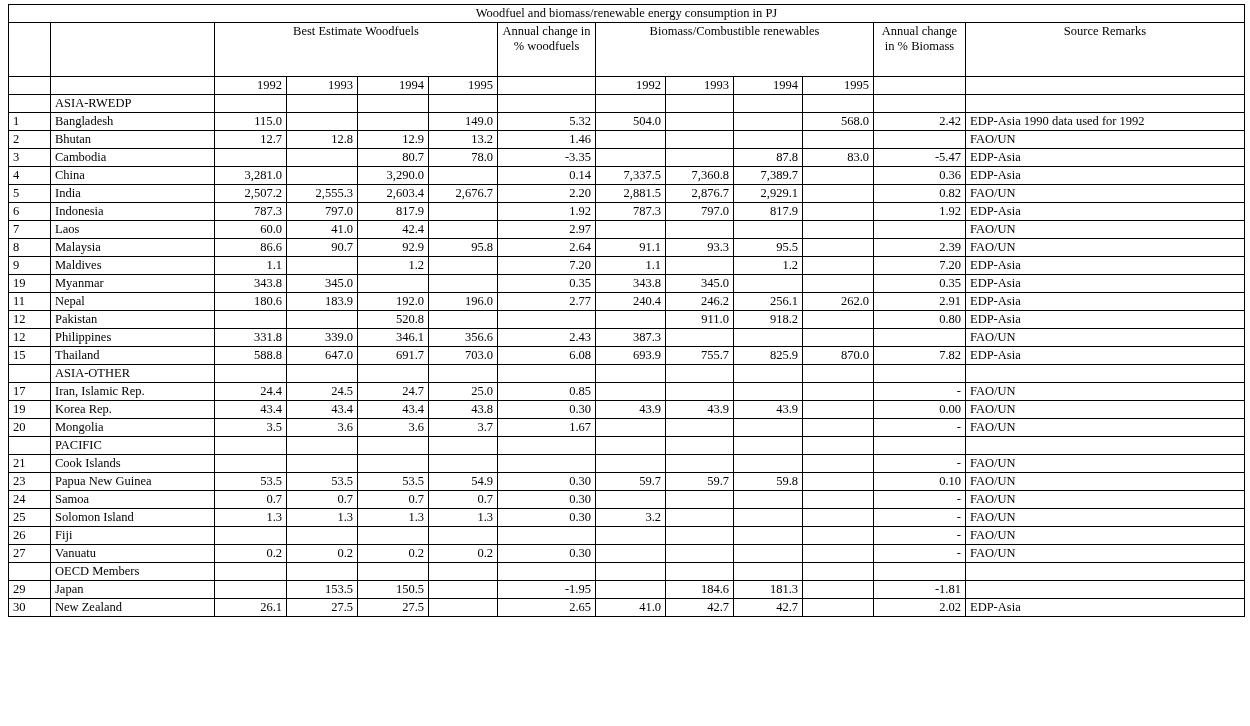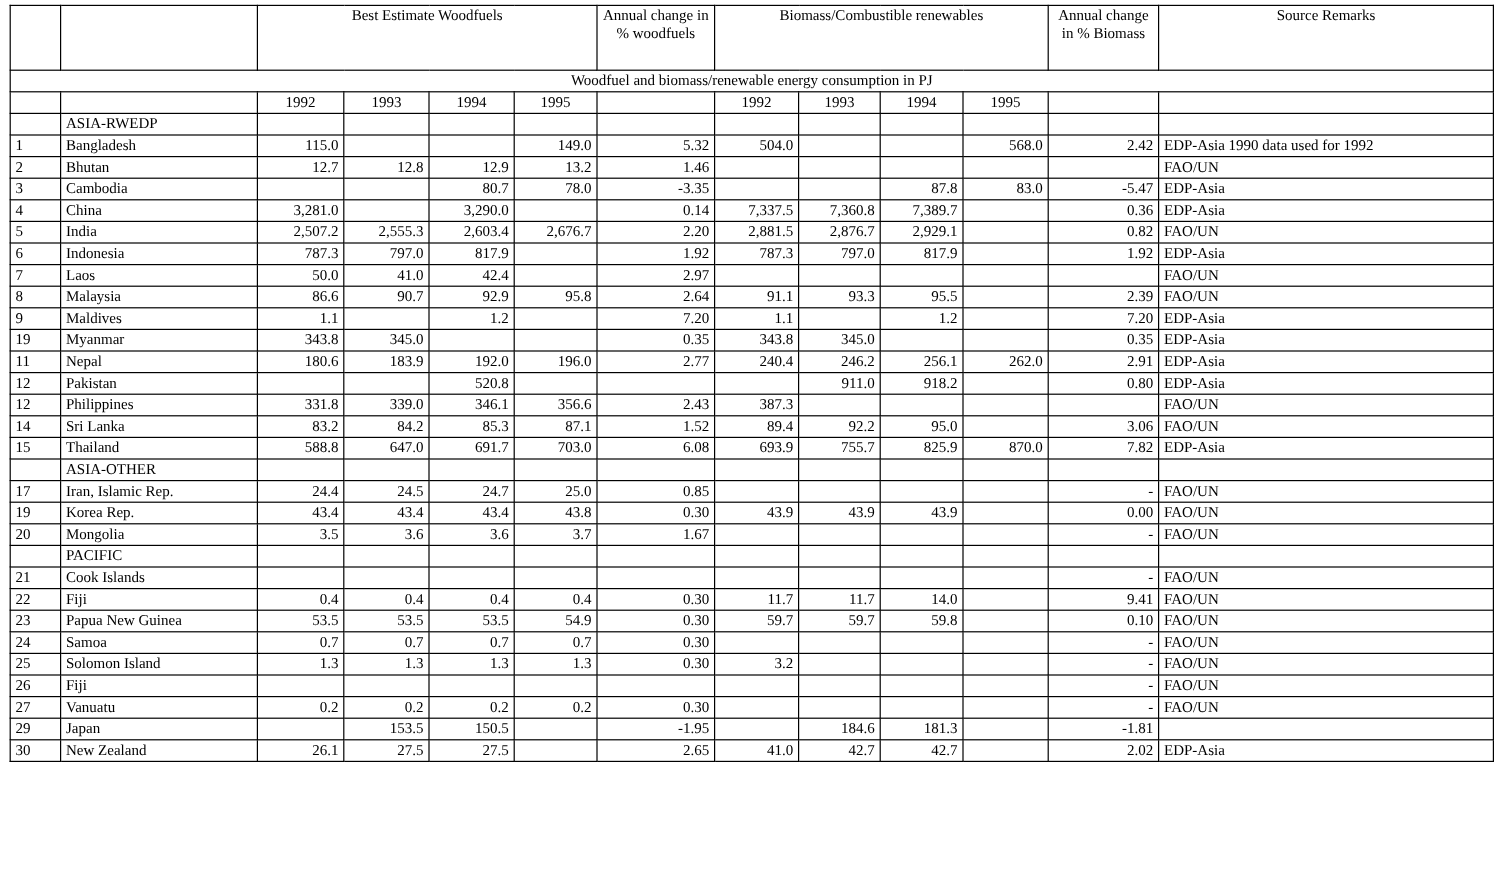--- a/index.html
+++ b/index.html
@@ -2,21 +2,21 @@
 <html><head>
 <meta charset="utf-8">
 <style>
   html, body { margin: 0; padding: 0; background: #ffffff; }
   body { width: 1250px; height: 726px; overflow: hidden; font-family: "Liberation Serif", "DejaVu Serif", serif; color: #000; }
   table { border-collapse: collapse; position: absolute; left: 8px; top: 4px; table-layout: fixed; font-size: 12.5px; }
   td { border: 1.3px solid #000; padding: 0 4px; height: 17px; line-height: 17px; white-space: nowrap; overflow: hidden; }
   td.num { text-align: right; }
   td.title { text-align: center; height: 16px; }
   td.hdr { text-align: center; vertical-align: top; line-height: 15px; padding-top: 1px; height: 52px; white-space: normal; }
-  td.yr { text-align: center; }
+  td.yr { text-align: right; }
   tr.grp td { height: 17px; font-family: Liberation Serif, serif; }
 </style>
 </head>
 <body>
 
 <table>
   <colgroup>
     <col style="width:42px">
     <col style="width:164px">
     <col style="width:72px">
@@ -26,30 +26,30 @@
     <col style="width:98px">
     <col style="width:70px">
     <col style="width:68px">
     <col style="width:69px">
     <col style="width:71px">
     <col style="width:92px">
     <col style="width:279px">
   </colgroup>
   <thead>
     <tr>
+      <td class="title" colspan="13">Woodfuel and biomass/renewable energy consumption in PJ</td>
+    </tr>
+    <tr>
       <td class="hdr"></td>
       <td class="hdr"></td>
       <td class="hdr" colspan="4">Best Estimate Woodfuels</td>
       <td class="hdr">Annual change in % woodfuels</td>
       <td class="hdr" colspan="4">Biomass/Combustible renewables</td>
       <td class="hdr">Annual change in % Biomass</td>
       <td class="hdr">Source Remarks</td>
-    </tr>
-    <tr>
-      <td class="title" colspan="13">Woodfuel and biomass/renewable energy consumption in PJ</td>
     </tr>
     <tr>
       <td></td>
       <td></td>
       <td class="yr">1992</td>
       <td class="yr">1993</td>
       <td class="yr">1994</td>
       <td class="yr">1995</td>
       <td></td>
       <td class="yr">1992</td>
@@ -162,21 +162,21 @@
         <td class="num">787.3</td>
         <td class="num">797.0</td>
         <td class="num">817.9</td>
         <td class="num"></td>
         <td class="num">1.92</td>
         <td>EDP-Asia</td>
       </tr>
       <tr>
         <td>7</td>
         <td>Laos</td>
-        <td class="num">50.0</td>
+        <td class="num">60.0</td>
         <td class="num">41.0</td>
         <td class="num">42.4</td>
         <td class="num"></td>
         <td class="num">2.97</td>
         <td class="num"></td>
         <td class="num"></td>
         <td class="num"></td>
         <td class="num"></td>
         <td class="num"></td>
         <td>FAO/UN</td>
@@ -265,35 +265,20 @@
         <td class="num">356.6</td>
         <td class="num">2.43</td>
         <td class="num">387.3</td>
         <td class="num"></td>
         <td class="num"></td>
         <td class="num"></td>
         <td class="num"></td>
         <td>FAO/UN</td>
       </tr>
       <tr>
-        <td>14</td>
-        <td>Sri Lanka</td>
-        <td class="num">83.2</td>
-        <td class="num">84.2</td>
-        <td class="num">85.3</td>
-        <td class="num">87.1</td>
-        <td class="num">1.52</td>
-        <td class="num">89.4</td>
-        <td class="num">92.2</td>
-        <td class="num">95.0</td>
-        <td class="num"></td>
-        <td class="num">3.06</td>
-        <td>FAO/UN</td>
-      </tr>
-      <tr>
         <td>15</td>
         <td>Thailand</td>
         <td class="num">588.8</td>
         <td class="num">647.0</td>
         <td class="num">691.7</td>
         <td class="num">703.0</td>
         <td class="num">6.08</td>
         <td class="num">693.9</td>
         <td class="num">755.7</td>
         <td class="num">825.9</td>
@@ -385,35 +370,20 @@
         <td class="num"></td>
         <td class="num"></td>
         <td class="num"></td>
         <td class="num"></td>
         <td class="num"></td>
         <td class="num"></td>
         <td class="num">-</td>
         <td>FAO/UN</td>
       </tr>
       <tr>
-        <td>22</td>
-        <td>Fiji</td>
-        <td class="num">0.4</td>
-        <td class="num">0.4</td>
-        <td class="num">0.4</td>
-        <td class="num">0.4</td>
-        <td class="num">0.30</td>
-        <td class="num">11.7</td>
-        <td class="num">11.7</td>
-        <td class="num">14.0</td>
-        <td class="num"></td>
-        <td class="num">9.41</td>
-        <td>FAO/UN</td>
-      </tr>
-      <tr>
         <td>23</td>
         <td>Papua New Guinea</td>
         <td class="num">53.5</td>
         <td class="num">53.5</td>
         <td class="num">53.5</td>
         <td class="num">54.9</td>
         <td class="num">0.30</td>
         <td class="num">59.7</td>
         <td class="num">59.7</td>
         <td class="num">59.8</td>
@@ -474,20 +444,35 @@
         <td class="num">0.2</td>
         <td class="num">0.2</td>
         <td class="num">0.30</td>
         <td class="num"></td>
         <td class="num"></td>
         <td class="num"></td>
         <td class="num"></td>
         <td class="num">-</td>
         <td>FAO/UN</td>
       </tr>
+      <tr class="grp">
+        <td></td>
+        <td>OECD Members</td>
+        <td></td>
+        <td></td>
+        <td></td>
+        <td></td>
+        <td></td>
+        <td></td>
+        <td></td>
+        <td></td>
+        <td></td>
+        <td></td>
+        <td></td>
+      </tr>
       <tr>
         <td>29</td>
         <td>Japan</td>
         <td class="num"></td>
         <td class="num">153.5</td>
         <td class="num">150.5</td>
         <td class="num"></td>
         <td class="num">-1.95</td>
         <td class="num"></td>
         <td class="num">184.6</td>

